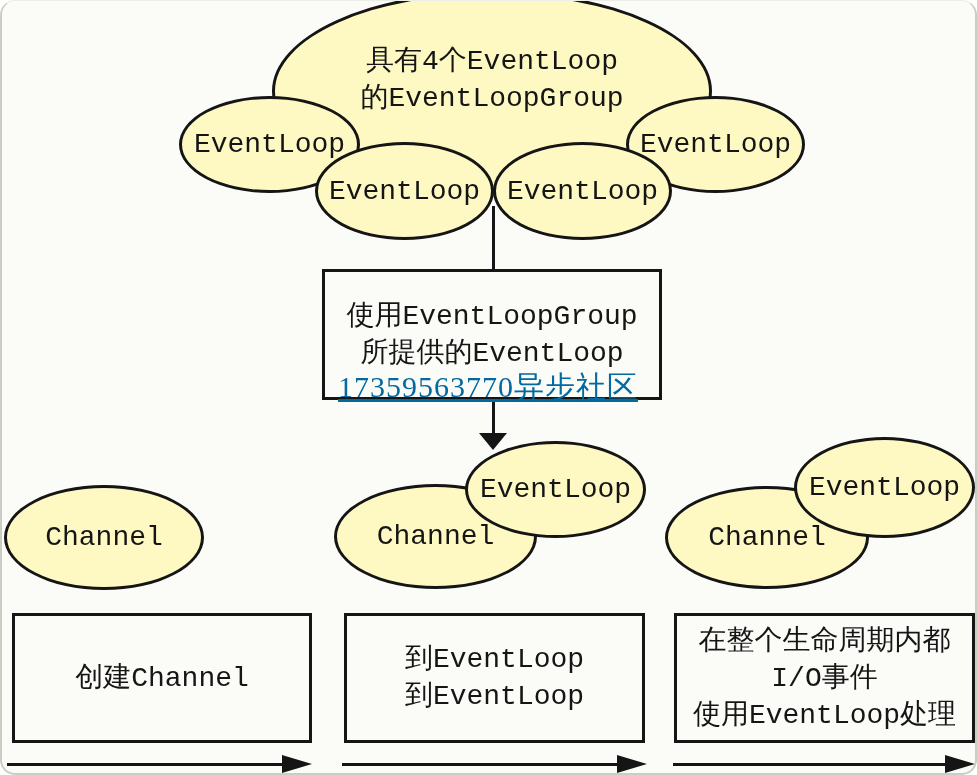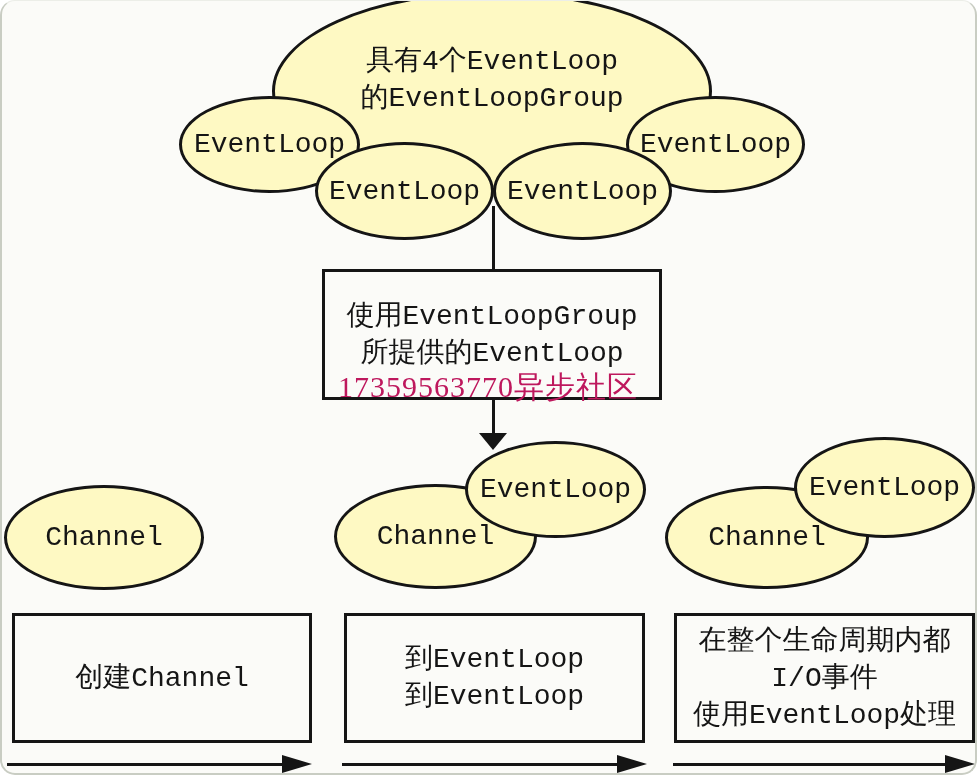--- a/index.html
+++ b/index.html
@@ -58,23 +58,24 @@
   .harrow-line{position:absolute;height:3px;background:#151515;}
   .tri-right{
     position:absolute;width:0;height:0;
     border-top:9px solid transparent;
     border-bottom:9px solid transparent;
     border-left:30px solid #151515;
   }
   .watermark{
     position:absolute;left:336px;top:366px;
     font-family:"Liberation Serif",serif;
-    font-size:30px;color:#be185d;
+    font-size:30px;color:#0369a1;
     letter-spacing:1px;white-space:nowrap;
     z-index:6;
+    text-decoration:underline;
   }
   .z1{z-index:1}.z2{z-index:2}.z3{z-index:3}.z4{z-index:4}
 </style>
 </head>
 <body>
 
 <div class="canvas">
 
   <div class="ellipse z1" style="left:270px;top:-10px;width:440px;height:200px;"></div>
   <div class="big-label">

